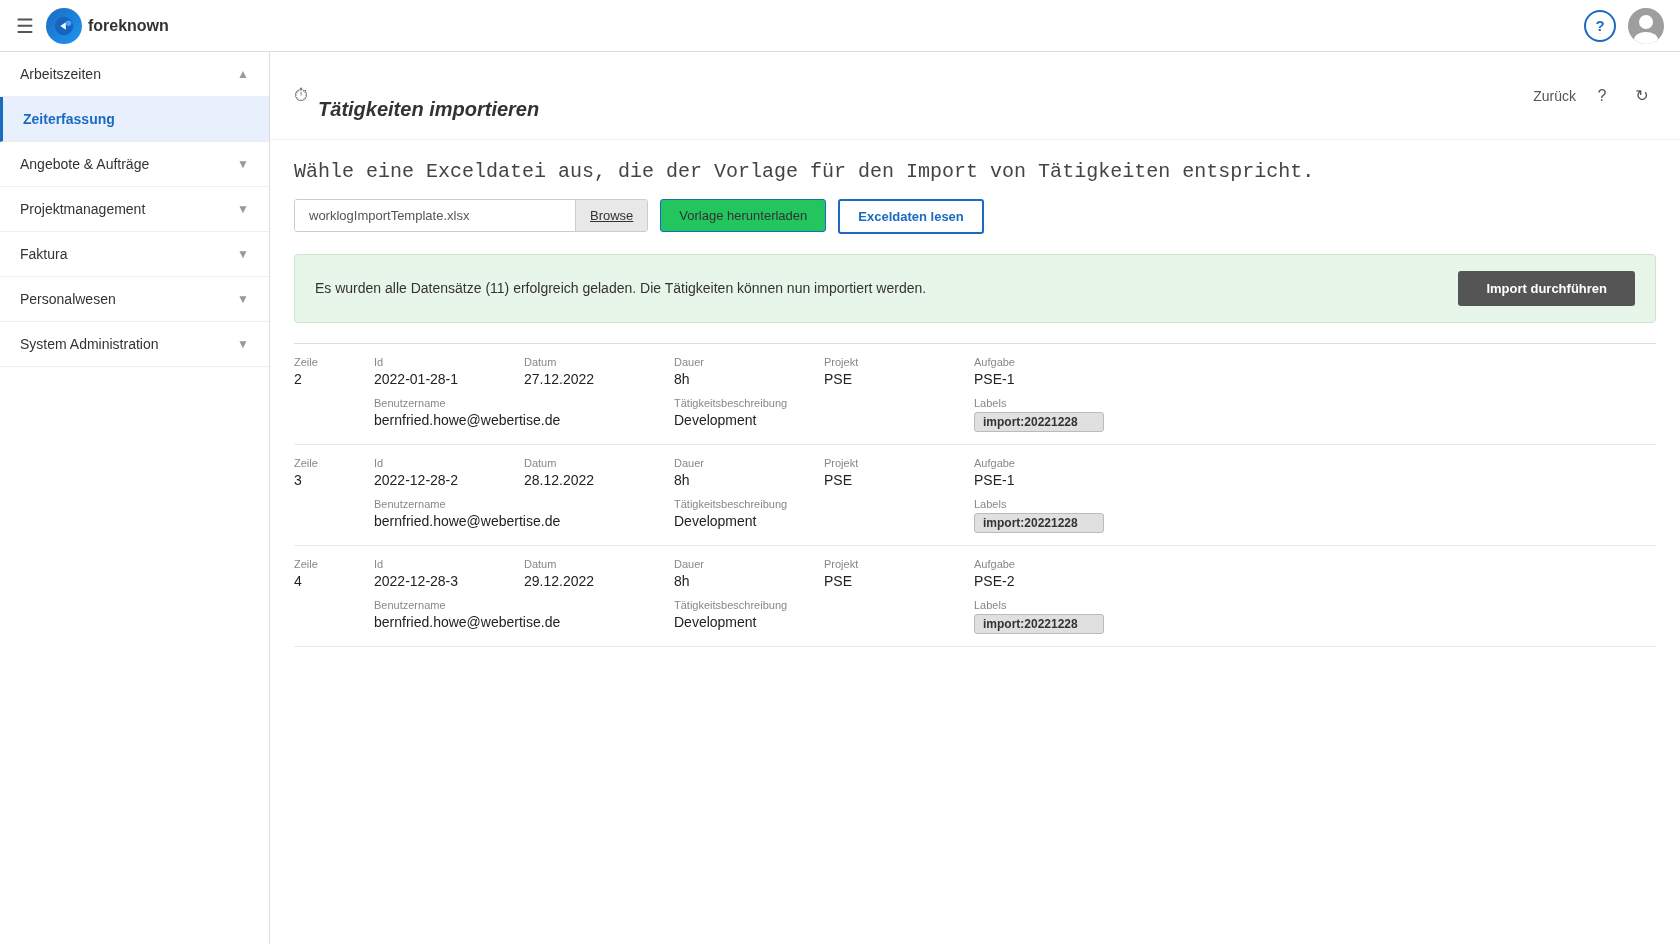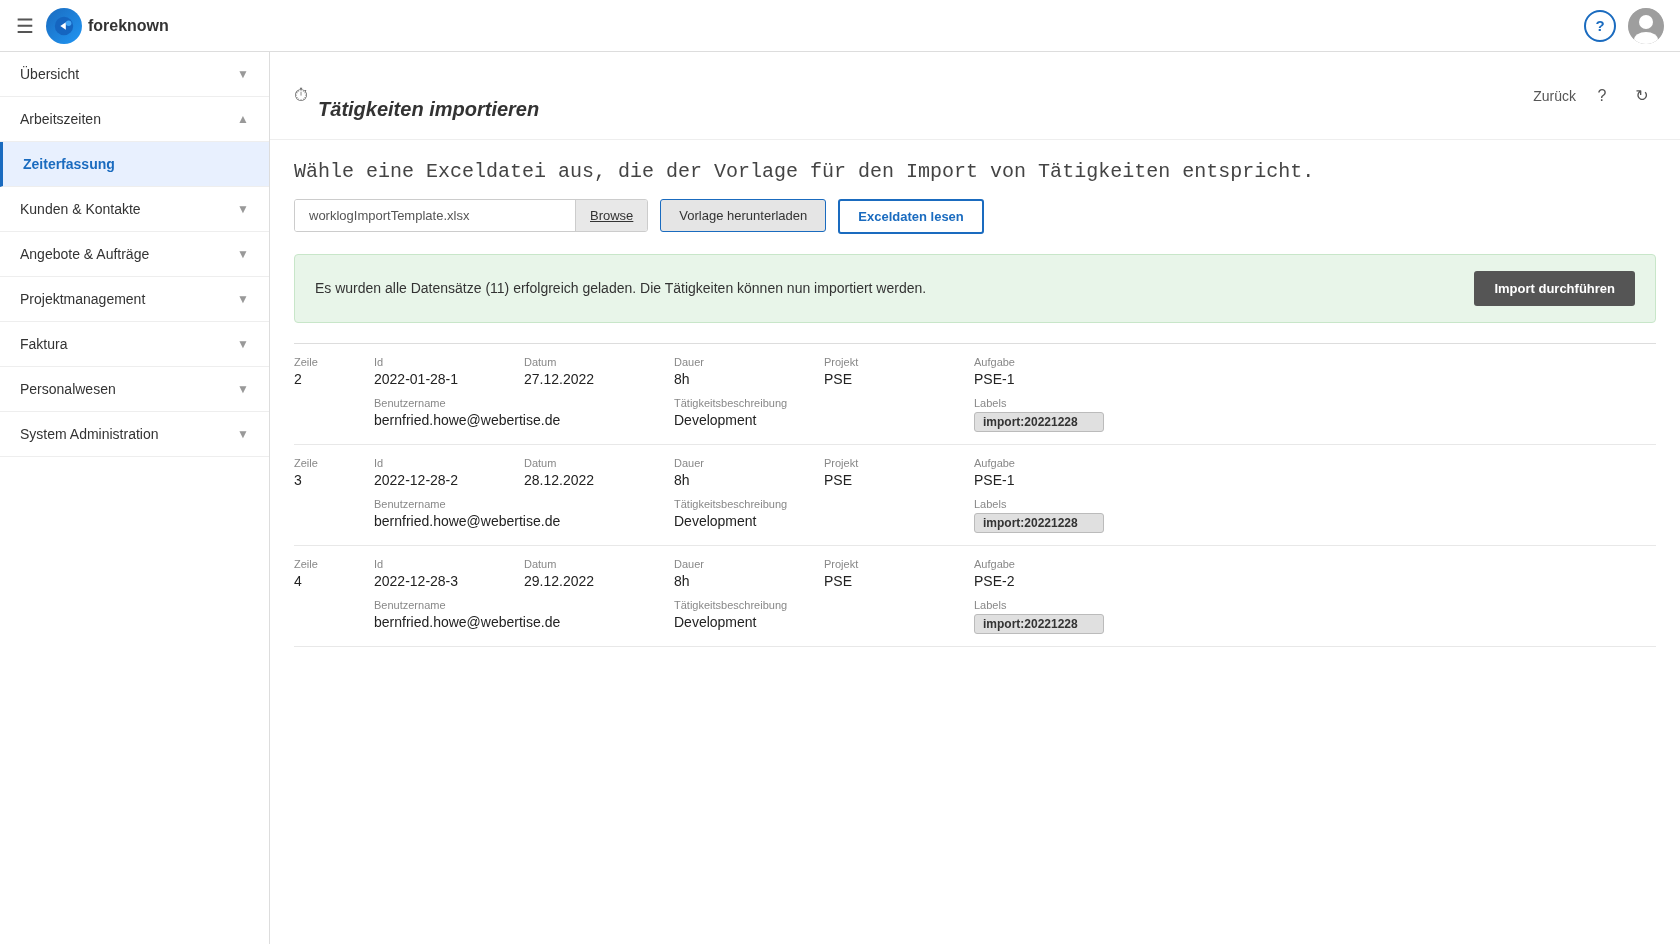--- a/index.html
+++ b/index.html
@@ -105,21 +105,21 @@
       border: none;
       border-left: 1px solid #ccc;
       cursor: pointer;
       font-size: 13px;
       color: #333;
       text-decoration: underline;
     }
     .btn-outline {
       padding: 8px 18px;
       border: 1px solid #1a6bbf;
-      background: #e5e5e5;
+      background: #22c55e;
       color: #333;
       cursor: pointer;
       font-size: 13px;
       border-radius: 3px;
     }
     .btn-primary-outline {
       padding: 8px 18px;
       border: 2px solid #1a6bbf;
       background: #fff;
       color: #1a6bbf;
@@ -136,21 +136,21 @@
       border-radius: 4px;
       padding: 16px 20px;
       margin-bottom: 20px;
       display: flex;
       align-items: center;
       justify-content: space-between;
       gap: 16px;
     }
     .success-text { font-size: 14px; color: #333; line-height: 1.5; }
     .import-btn {
-      padding: 10px 20px;
+      padding: 10px 28px;
       background: #555;
       color: #fff;
       border: none;
       border-radius: 3px;
       cursor: pointer;
       font-size: 13px;
       font-weight: bold;
       white-space: nowrap;
       flex-shrink: 0;
     }
@@ -215,33 +215,25 @@
           <ellipse cx="18" cy="32" rx="12" ry="8" fill="#fff"></ellipse>
         </svg>
     </div>
   </div>
 </div>
 
 <div class="main-layout">
 
   <nav class="sidebar">
     <div class="sidebar-item">
-      <span>Übersicht</span>
-      <span class="chevron chevron-down"></span>
-    </div>
-    <div class="sidebar-item">
       <span>Arbeitszeiten</span>
       <span class="chevron chevron-up"></span>
     </div>
     <div class="sidebar-item active">
       <span>Zeiterfassung</span>
-    </div>
-    <div class="sidebar-item">
-      <span>Kunden &amp; Kontakte</span>
-      <span class="chevron chevron-down"></span>
     </div>
     <div class="sidebar-item">
       <span>Angebote &amp; Aufträge</span>
       <span class="chevron chevron-down"></span>
     </div>
     <div class="sidebar-item">
       <span>Projektmanagement</span>
       <span class="chevron chevron-down"></span>
     </div>
     <div class="sidebar-item">

